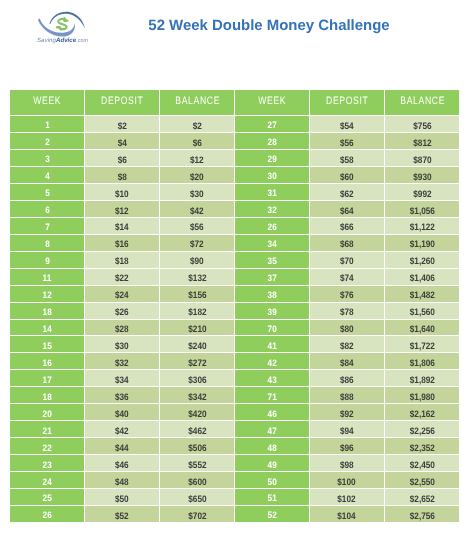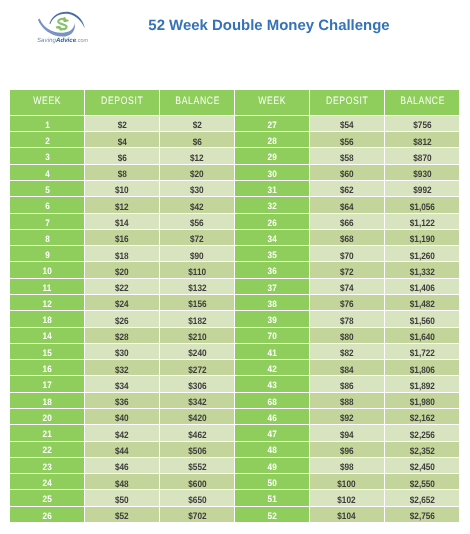--- a/index.html
+++ b/index.html
@@ -156,28 +156,20 @@
         </tr>
         <tr>
           <td class="wk vs"><span>9</span></td>
           <td class="odd vs"><span>$18</span></td>
           <td class="odd vs"><span>$90</span></td>
           <td class="wk vs"><span>35</span></td>
           <td class="odd vs"><span>$70</span></td>
           <td class="odd"><span>$1,260</span></td>
         </tr>
         <tr>
-          <td class="wk vs"><span>10</span></td>
-          <td class="even vs"><span>$20</span></td>
-          <td class="even vs"><span>$110</span></td>
-          <td class="wk vs"><span>36</span></td>
-          <td class="even vs"><span>$72</span></td>
-          <td class="even"><span>$1,332</span></td>
-        </tr>
-        <tr>
           <td class="wk vs"><span>11</span></td>
           <td class="odd vs"><span>$22</span></td>
           <td class="odd vs"><span>$132</span></td>
           <td class="wk vs"><span>37</span></td>
           <td class="odd vs"><span>$74</span></td>
           <td class="odd"><span>$1,406</span></td>
         </tr>
         <tr>
           <td class="wk vs"><span>12</span></td>
           <td class="even vs"><span>$24</span></td>
@@ -223,21 +215,21 @@
           <td class="odd vs"><span>$34</span></td>
           <td class="odd vs"><span>$306</span></td>
           <td class="wk vs"><span>43</span></td>
           <td class="odd vs"><span>$86</span></td>
           <td class="odd"><span>$1,892</span></td>
         </tr>
         <tr>
           <td class="wk vs"><span>18</span></td>
           <td class="even vs"><span>$36</span></td>
           <td class="even vs"><span>$342</span></td>
-          <td class="wk vs"><span>68</span></td>
+          <td class="wk vs"><span>71</span></td>
           <td class="even vs"><span>$88</span></td>
           <td class="even"><span>$1,980</span></td>
         </tr>
         <tr>
           <td class="wk vs"><span>20</span></td>
           <td class="even vs"><span>$40</span></td>
           <td class="even vs"><span>$420</span></td>
           <td class="wk vs"><span>46</span></td>
           <td class="even vs"><span>$92</span></td>
           <td class="even"><span>$2,162</span></td>

